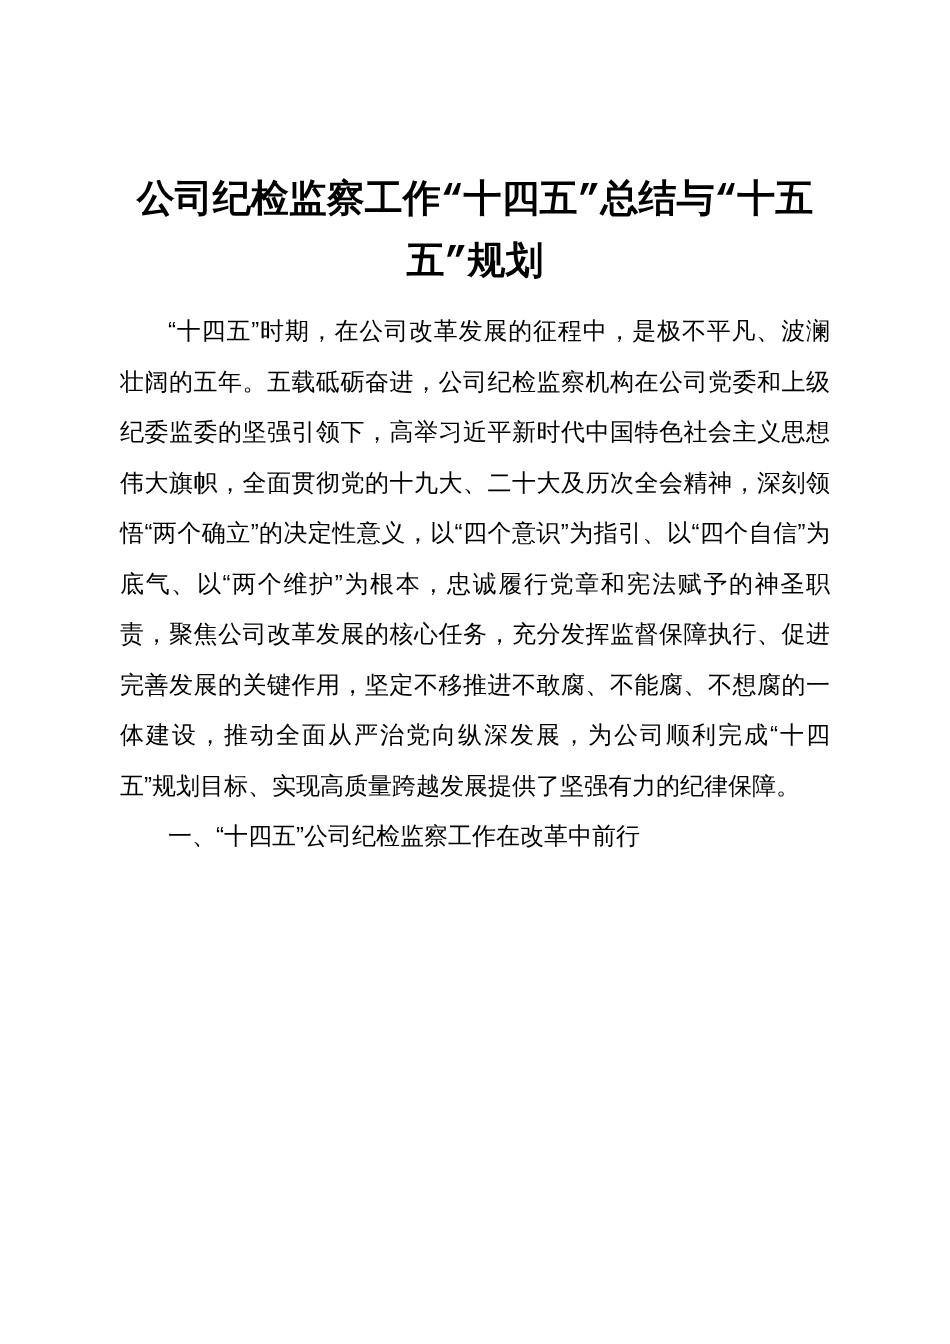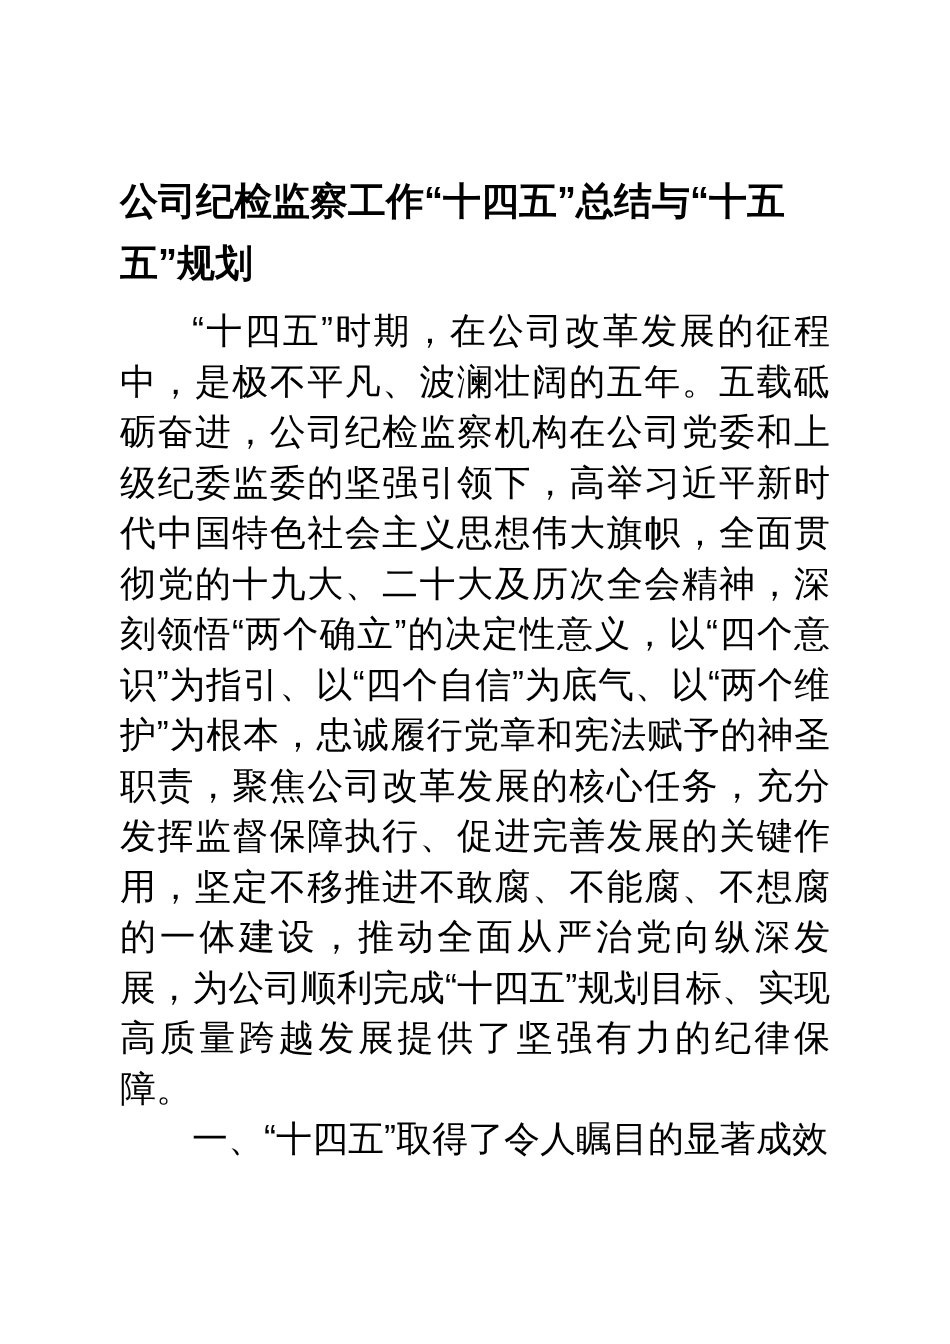--- a/index.html
+++ b/index.html
@@ -20,42 +20,44 @@
     position: absolute;
     left: 120px;
     top: 170px;
     width: 710px;
   }
   .doc-title {
     margin: 0 0 12px 0;
     font-size: 38px;
     font-weight: 700;
     line-height: 62px;
+    text-align: center;
     color: #000000;
+    font-family: Liberation Mono, monospace;
   }
   .para {
     margin: 0;
-    font-size: 36px;
+    font-size: 24px;
     line-height: 50.5px;
     text-align: justify;
     text-justify: inter-ideograph;
     text-indent: 2em;
     color: #000000;
     word-break: break-all;
   }
   .para.bold {
     font-weight: 700;
   }
 </style>
 </head>
 <body>
 
 <div class="page">
   <div class="document">
     <h1 class="doc-title">公司纪检监察工作“十四五”总结与“十五五”规划</h1>
 
     <p class="para">“十四五”时期，在公司改革发展的征程中，是极不平凡、波澜壮阔的五年。五载砥砺奋进，公司纪检监察机构在公司党委和上级纪委监委的坚强引领下，高举习近平新时代中国特色社会主义思想伟大旗帜，全面贯彻党的十九大、二十大及历次全会精神，深刻领悟“两个确立”的决定性意义，以“四个意识”为指引、以“四个自信”为底气、以“两个维护”为根本，忠诚履行党章和宪法赋予的神圣职责，聚焦公司改革发展的核心任务，充分发挥监督保障执行、促进完善发展的关键作用，坚定不移推进不敢腐、不能腐、不想腐的一体建设，推动全面从严治党向纵深发展，为公司顺利完成“十四五”规划目标、实现高质量跨越发展提供了坚强有力的纪律保障。</p>
 
-    <p class="para">一、“十四五”取得了令人瞩目的显著成效</p>
+    <p class="para">一、“十四五”公司纪检监察工作在改革中前行</p>
 
 
   </div>
 </div>
 
 </body></html>

